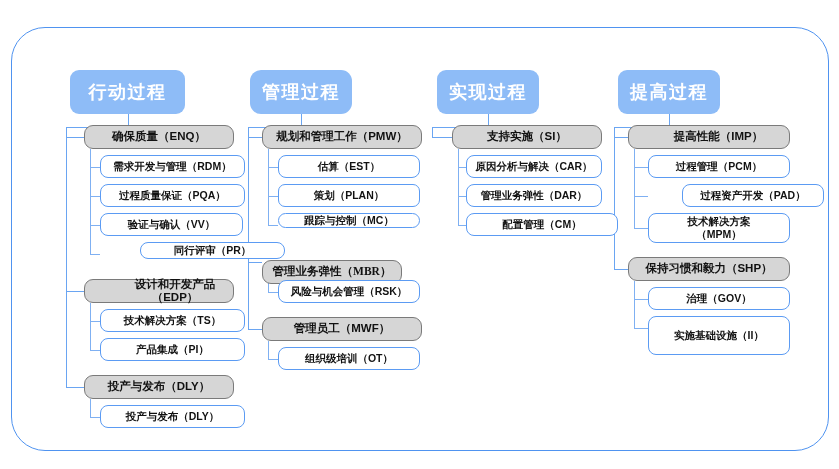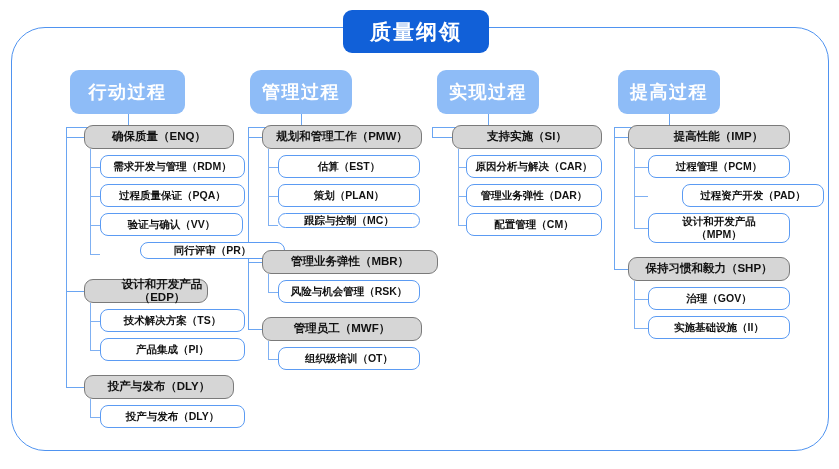--- a/index.html
+++ b/index.html
@@ -92,37 +92,36 @@
   .vline-g{position:absolute;width:1.2px;background:#7fb0f2;z-index:2;}
   .hline-g{position:absolute;height:1.2px;background:#7fb0f2;z-index:2;}
 </style>
 </head>
 <body>
 
 <div id="root">
 
   <div class="frame"></div>
 
-  <div class="root-title">质量纲领</div>
 
   <div id="layer">
       <div class="col-head" style="left: 70px; top: 70px; width: 115px;">行动过程</div>
       <div class="vline" style="left: 127.5px; top: 114px; height: 14px;"></div>
       <div class="group-box" style="left: 84px; top: 125px; width: 150px; height: 24px;">确保质量（ENQ）</div>
       <div class="hline" style="left: 66px; top: 137px; width: 18px;"></div>
       <div class="leaf-box" style="left: 100px; top: 155px; width: 145px; height: 23px;">需求开发与管理（RDM）</div>
       <div class="hline-g" style="left: 90px; top: 166.5px; width: 10px;"></div>
       <div class="leaf-box" style="left: 100px; top: 184px; width: 145px; height: 23px;">过程质量保证（PQA）</div>
       <div class="hline-g" style="left: 90px; top: 195.5px; width: 10px;"></div>
       <div class="leaf-box" style="left: 100px; top: 213px; width: 143px; height: 23px;">验证与确认（VV）</div>
       <div class="hline-g" style="left: 90px; top: 224.5px; width: 10px;"></div>
       <div class="leaf-box" style="left: 100px; top: 242px; width: 145px; height: 17px; margin-left: 40px;">同行评审（PR）</div>
       <div class="hline-g" style="left: 90px; top: 253.5px; width: 10px;"></div>
       <div class="vline-g" style="left: 90px; top: 149px; height: 104.5px;"></div>
-      <div class="group-box" style="left: 84px; top: 279px; width: 124px; height: 24px; padding-left: 32px;">设计和开发产品（EDP）</div>
+      <div class="group-box" style="left: 84px; top: 279px; width: 150px; height: 24px; padding-left: 32px;">设计和开发产品（EDP）</div>
       <div class="hline" style="left: 66px; top: 291px; width: 18px;"></div>
       <div class="leaf-box" style="left: 100px; top: 309px; width: 145px; height: 23px;">技术解决方案（TS）</div>
       <div class="hline-g" style="left: 90px; top: 320.5px; width: 10px;"></div>
       <div class="leaf-box" style="left: 100px; top: 338px; width: 145px; height: 23px;">产品集成（PI）</div>
       <div class="hline-g" style="left: 90px; top: 349.5px; width: 10px;"></div>
       <div class="vline-g" style="left: 90px; top: 303px; height: 46.5px;"></div>
       <div class="group-box" style="left: 84px; top: 375px; width: 150px; height: 24px;">投产与发布（DLY）</div>
       <div class="hline" style="left: 66px; top: 387px; width: 18px;"></div>
       <div class="leaf-box" style="left: 100px; top: 405px; width: 145px; height: 23px;">投产与发布（DLY）</div>
       <div class="hline-g" style="left: 90px; top: 416.5px; width: 10px;"></div>
@@ -133,61 +132,61 @@
       <div class="vline" style="left: 301px; top: 114px; height: 14px;"></div>
       <div class="group-box" style="left: 262px; top: 125px; width: 160px; height: 24px;">规划和管理工作（PMW）</div>
       <div class="hline" style="left: 248px; top: 137px; width: 14px;"></div>
       <div class="leaf-box" style="left: 278px; top: 155px; width: 142px; height: 23px;">估算（EST）</div>
       <div class="hline-g" style="left: 268px; top: 166.5px; width: 10px;"></div>
       <div class="leaf-box" style="left: 278px; top: 184px; width: 142px; height: 23px; border-radius: 7px;">策划（PLAN）</div>
       <div class="hline-g" style="left: 268px; top: 195.5px; width: 10px;"></div>
       <div class="leaf-box" style="left: 278px; top: 213px; width: 142px; height: 15px;">跟踪与控制（MC）</div>
       <div class="hline-g" style="left: 268px; top: 224.5px; width: 10px;"></div>
       <div class="vline-g" style="left: 268px; top: 149px; height: 75.5px;"></div>
-      <div class="group-box" style="left: 262px; top: 250px; width: 176px; height: 24px;">管理业务弹性（MBR）</div>
+      <div class="group-box" style="left: 262px; top: 260px; width: 140px; height: 24px; font-family: Liberation Serif, serif;">管理业务弹性（MBR）</div>
       <div class="hline" style="left: 248px; top: 262px; width: 14px;"></div>
       <div class="leaf-box" style="left: 278px; top: 280px; width: 142px; height: 23px;">风险与机会管理（RSK）</div>
       <div class="hline-g" style="left: 268px; top: 291.5px; width: 10px;"></div>
       <div class="vline-g" style="left: 268px; top: 274px; height: 17.5px;"></div>
       <div class="group-box" style="left: 262px; top: 317px; width: 160px; height: 24px;">管理员工（MWF）</div>
       <div class="hline" style="left: 248px; top: 329px; width: 14px;"></div>
       <div class="leaf-box" style="left: 278px; top: 347px; width: 142px; height: 23px;">组织级培训（OT）</div>
       <div class="hline-g" style="left: 268px; top: 358.5px; width: 10px;"></div>
       <div class="vline-g" style="left: 268px; top: 341px; height: 17.5px;"></div>
       <div class="vline" style="left: 248px; top: 127px; height: 202px;"></div>
       <div class="hline" style="left: 248px; top: 127px; width: 53px;"></div>
       <div class="col-head" style="left: 437px; top: 70px; width: 102px;">实现过程</div>
       <div class="vline" style="left: 488px; top: 114px; height: 14px;"></div>
       <div class="group-box" style="left: 452px; top: 125px; width: 150px; height: 24px;">支持实施（SI）</div>
       <div class="hline" style="left: 432px; top: 137px; width: 20px;"></div>
       <div class="leaf-box" style="left: 466px; top: 155px; width: 136px; height: 23px;">原因分析与解决（CAR）</div>
       <div class="hline-g" style="left: 458px; top: 166.5px; width: 8px;"></div>
       <div class="leaf-box" style="left: 466px; top: 184px; width: 136px; height: 23px;">管理业务弹性（DAR）</div>
       <div class="hline-g" style="left: 458px; top: 195.5px; width: 8px;"></div>
-      <div class="leaf-box" style="left: 466px; top: 213px; width: 136px; height: 23px; text-align: right;">配置管理（CM）</div>
+      <div class="leaf-box" style="left: 466px; top: 213px; width: 152px; height: 23px; text-align: right;">配置管理（CM）</div>
       <div class="hline-g" style="left: 458px; top: 224.5px; width: 8px;"></div>
       <div class="vline-g" style="left: 458px; top: 149px; height: 75.5px;"></div>
       <div class="vline" style="left: 432px; top: 127px; height: 10px;"></div>
       <div class="hline" style="left: 432px; top: 127px; width: 56px;"></div>
       <div class="col-head" style="left: 618px; top: 70px; width: 102px;">提高过程</div>
       <div class="vline" style="left: 669px; top: 114px; height: 14px;"></div>
       <div class="group-box" style="left: 628px; top: 125px; width: 162px; height: 24px; padding-left: 19px;">提高性能（IMP）</div>
       <div class="hline" style="left: 614px; top: 137px; width: 14px;"></div>
       <div class="leaf-box" style="left: 648px; top: 155px; width: 142px; height: 23px;">过程管理（PCM）</div>
       <div class="hline-g" style="left: 634px; top: 166.5px; width: 14px;"></div>
       <div class="leaf-box" style="left: 648px; top: 184px; width: 142px; height: 23px; margin-left: 34px;">过程资产开发（PAD）</div>
       <div class="hline-g" style="left: 634px; top: 195.5px; width: 14px;"></div>
-      <div class="leaf-box" style="left: 648px; top: 213px; width: 142px; height: 30px;">设计和开发产品
+      <div class="leaf-box" style="left: 648px; top: 213px; width: 142px; height: 30px;">技术解决方案
 （MPM）</div>
       <div class="hline-g" style="left: 634px; top: 228px; width: 14px;"></div>
       <div class="vline-g" style="left: 634px; top: 149px; height: 79px;"></div>
       <div class="group-box" style="left: 628px; top: 257px; width: 162px; height: 24px;">保持习惯和毅力（SHP）</div>
       <div class="hline" style="left: 614px; top: 269px; width: 14px;"></div>
       <div class="leaf-box" style="left: 648px; top: 287px; width: 142px; height: 23px;">治理（GOV）</div>
       <div class="hline-g" style="left: 634px; top: 298.5px; width: 14px;"></div>
-      <div class="leaf-box" style="left: 648px; top: 316px; width: 142px; height: 23px;">实施基础设施（II）</div>
+      <div class="leaf-box" style="left: 648px; top: 316px; width: 142px; height: 39px;">实施基础设施（II）</div>
       <div class="hline-g" style="left: 634px; top: 327.5px; width: 14px;"></div>
       <div class="vline-g" style="left: 634px; top: 281px; height: 46.5px;"></div>
       <div class="vline" style="left: 614px; top: 127px; height: 142px;"></div>
       <div class="hline" style="left: 614px; top: 127px; width: 55px;"></div>
     </div>
 
 </div>
 
 </body></html>

